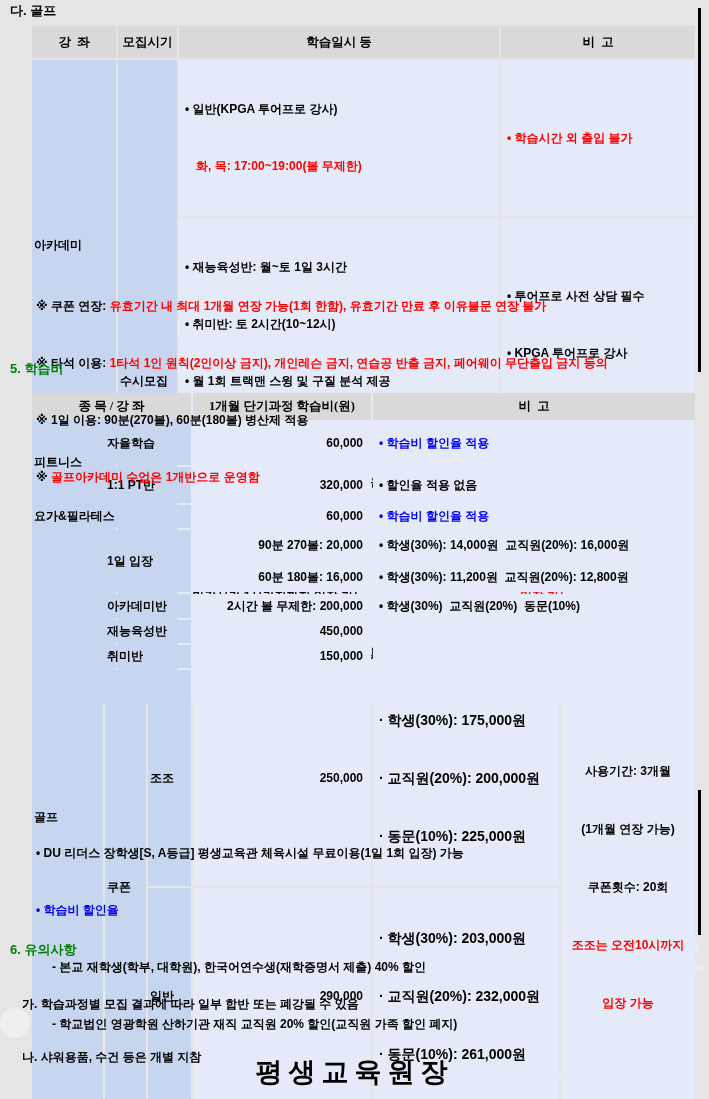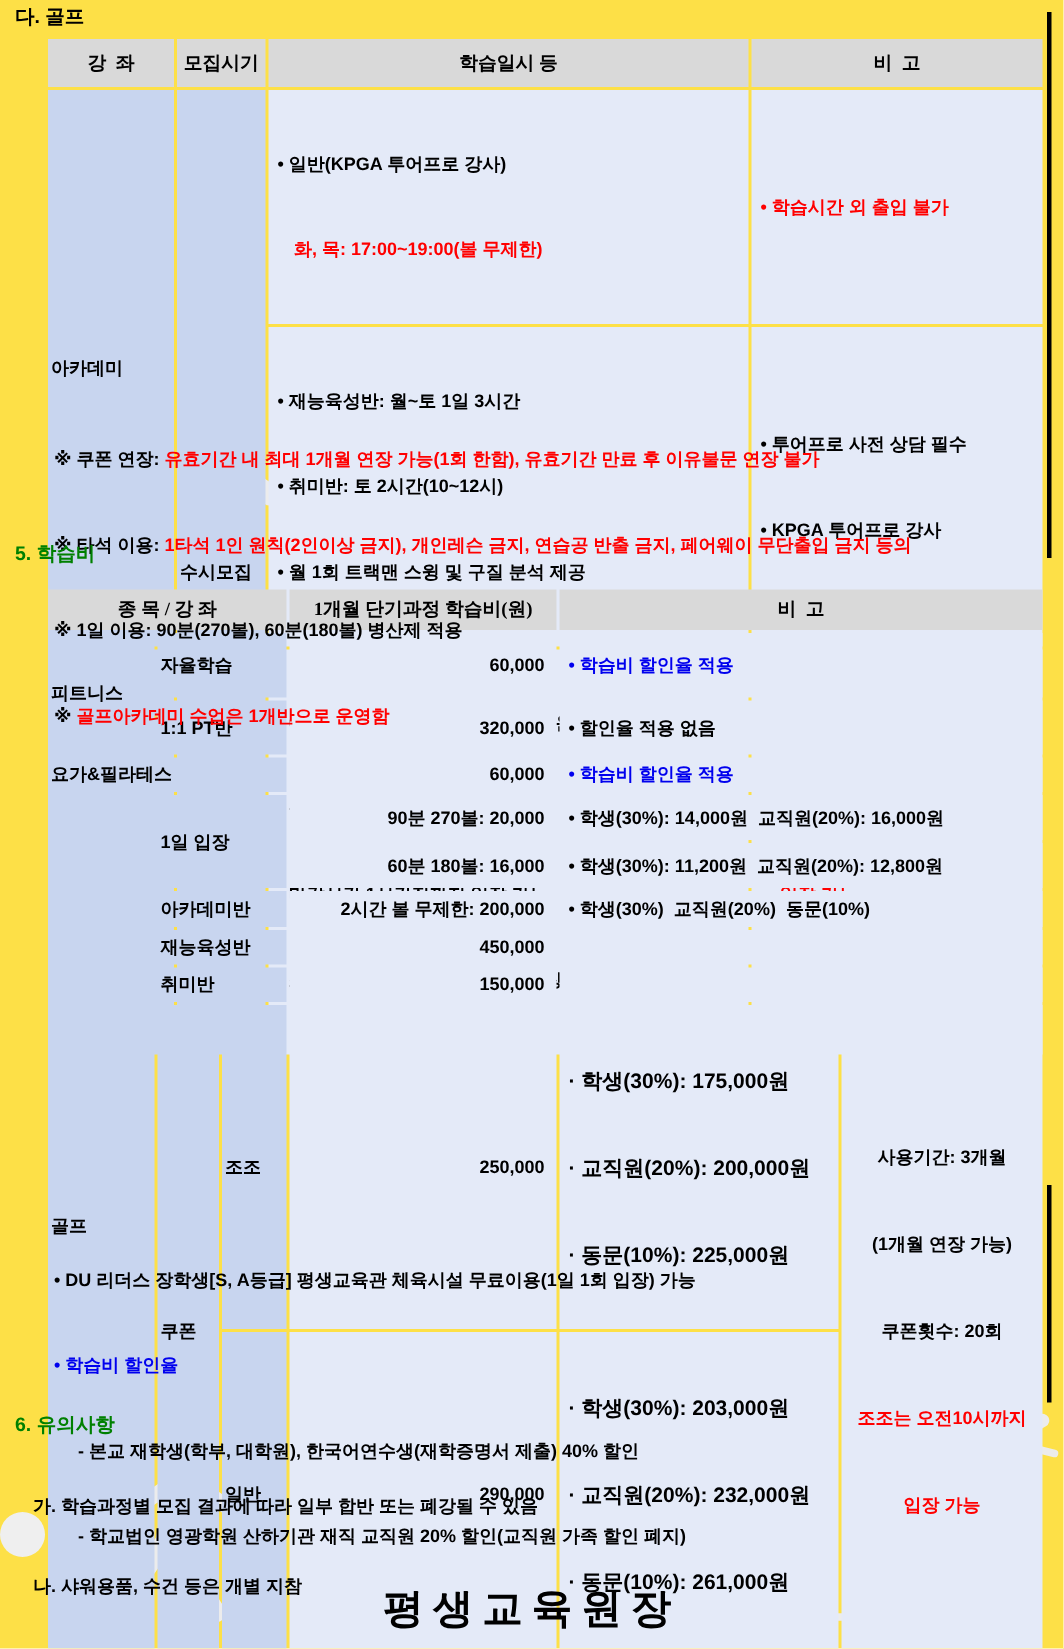--- a/index.html
+++ b/index.html
@@ -1,16 +1,16 @@
 <!DOCTYPE html>
 <html><head>
 <meta charset="utf-8">
 <style>
   html,body{margin:0;padding:0;background:#fff;}
-  .page{position:relative;width:709px;height:1099px;background:#fde047;overflow:hidden;
+  .page{position:relative;width:709px;height:1099px;background:#e5e5e5;overflow:hidden;
         font-family:"Liberation Sans","DejaVu Sans",sans-serif;font-weight:bold;color:#000;}
   
   .wm{position:absolute;z-index:0;}
   .wm svg path{stroke:#ececec;fill:none;stroke-linecap:round;stroke-linejoin:round;}
   .wm svg circle{fill:#ececec;}
   .blob{position:absolute;background:#efefef;z-index:0;}
   
   .block{position:absolute;z-index:2;font-size:12px;line-height:19px;white-space:pre-wrap;}
   .h1{position:absolute;z-index:2;font-size:13px;}
   .green{color:#008000;}

